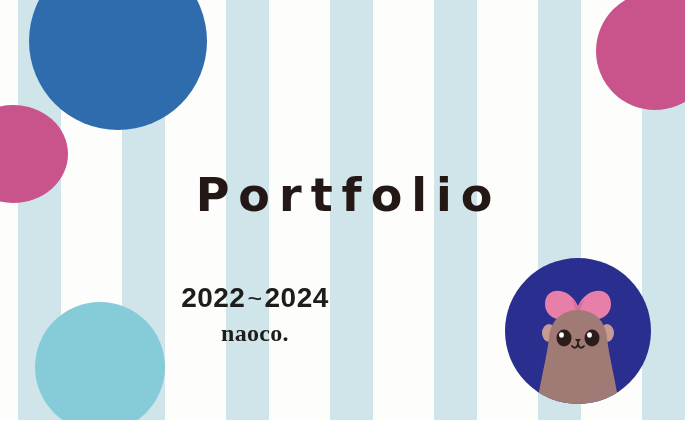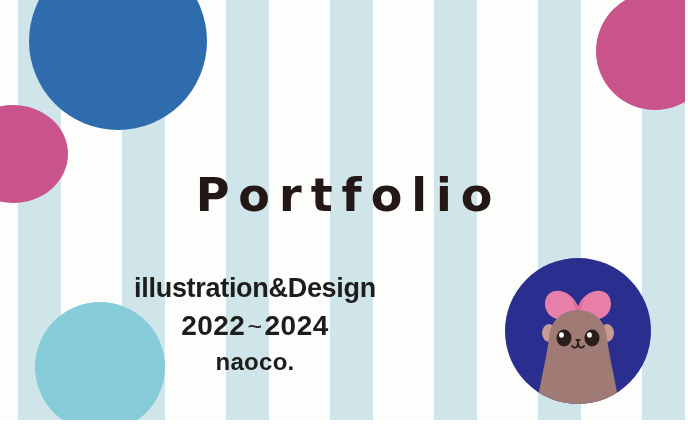--- a/index.html
+++ b/index.html
@@ -126,21 +126,21 @@
     letter-spacing: 0.5px;
     line-height: 1.3;
     margin-top: 6px;
   }
   .sub-line-2 .tilde {
     font-weight: normal;
     font-size: 25px;
     padding: 0 2px;
   }
   .sub-line-3 {
-    font-family: Liberation Sans, sans-serif;
+    font-family: Liberation Serif, serif;
     font-size: 24px;
     font-weight: bold;
     letter-spacing: 0.3px;
     line-height: 1.25;
     margin-top: 2px;
   }
 
   
   .frame-edge {
     position: absolute;
@@ -194,21 +194,20 @@
       <ellipse cx="84.5" cy="77" rx="2.4" ry="2.8" fill="#ffffff"></ellipse>
 
       <path d="M70 81 L76 81 L73 85 Z" fill="#2b1d1a"></path>
       <path d="M73 85 C73 90 69 91 67 88 M73 85 C73 90 77 91 79 88" stroke="#2b1d1a" stroke-width="1.8" fill="none" stroke-linecap="round"></path>
     </svg>
   </div>
 
   <div class="title">Portfolio</div>
 
   <div class="subtitle-block">
-    <div class="sub-line-1">illustration&amp;Design</div>
     <div class="sub-line-2">
       <span>2022</span><span class="tilde">~</span><span>2024</span>
     </div>
     <div class="sub-line-3">naoco.</div>
   </div>
 
   <div class="frame-edge frame-bottom"></div>
   <div class="frame-edge frame-right"></div>
 
 </div>

